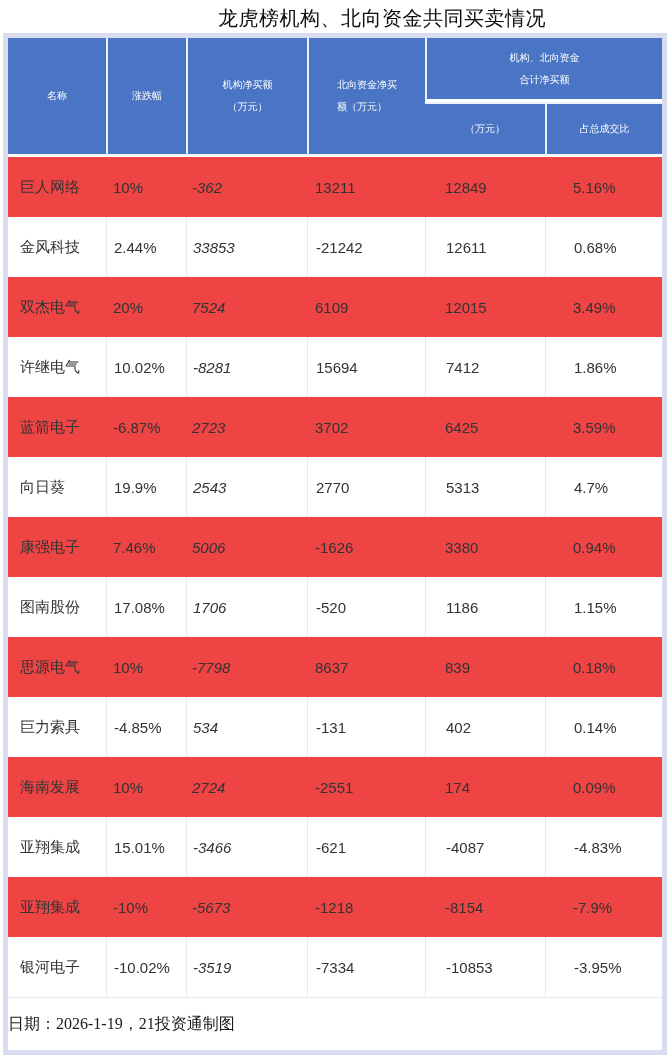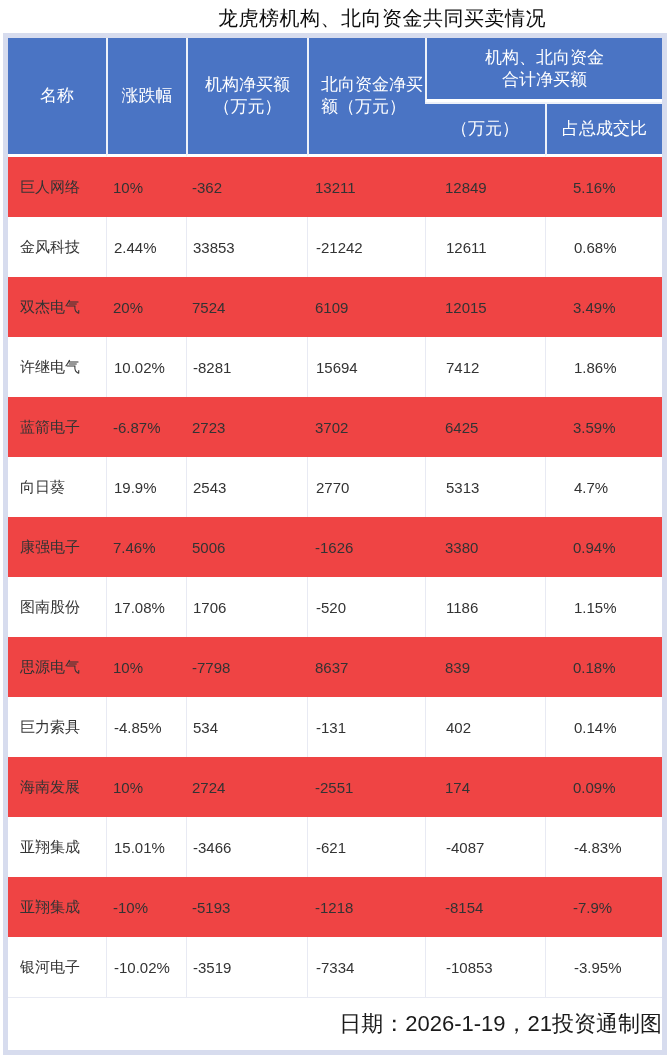--- a/index.html
+++ b/index.html
@@ -36,61 +36,62 @@
   col.c2 { width: 80px; }
   col.c3 { width: 121px; }
   col.c4 { width: 118px; }
   col.c5 { width: 120px; }
   col.c6 { width: 117px; }
 
   thead th {
     background: #4a74c4;
     color: #ffffff;
     font-weight: normal;
-    font-size: 17px;
+    font-size: 10px;
     line-height: 22px;
     text-align: center;
     vertical-align: middle;
     border-bottom: 3px solid #ffffff;
   }
   thead tr.h1 { height: 64px; }
   thead tr.h2 { height: 55px; }
   thead tr.h1 th + th { border-left: 2px solid rgba(255,255,255,0.9); }
   thead th.sub { border-top: 2px solid rgba(255,255,255,0.9); }
   thead th.sub + th.sub { border-left: 2px solid rgba(255,255,255,0.9); }
   thead th.north-hdr {
     text-align: left;
-    padding-left: 12px;
+    padding-left: 28px;
   }
 
   tbody td {
     height: 60px;
     font-size: 15px;
     color: #333333;
     vertical-align: middle;
     background: #ffffff;
     white-space: nowrap;
   }
   tbody tr.stripe td { background: #ef4444; }
   tbody tr.plain td + td { border-left: 1px solid #e8eaf3; }
   tbody td:nth-child(1) { padding-left: 12px; }
   tbody td:nth-child(2) { padding-left: 7px; }
-  tbody td:nth-child(3) { padding-left: 6px; }
+  tbody td:nth-child(3) { padding-left: 6px; font-style: italic; }
   tbody td:nth-child(4) { padding-left: 8px; margin-left: 16px; }
   tbody td:nth-child(5) { padding-left: 20px; }
   tbody td:nth-child(6) { padding-left: 28px; }
 
   tfoot td {
     height: 53px;
-    text-align: right;
+    text-align: left;
     vertical-align: middle;
-    font-size: 22px;
+    font-size: 16px;
     color: #1a1a1a;
     background: #ffffff;
     border-top: 1px solid #e8eaf3;
+    font-family: Liberation Serif, serif;
   }
 </style>
 </head>
 <body>
 
 <div class="title">龙虎榜机构、北向资金共同买卖情况</div>
 
 <div class="table-wrap">
   <table>
     <colgroup>
@@ -224,21 +225,21 @@
           <td>亚翔集成</td>
           <td>15.01%</td>
           <td>-3466</td>
           <td>-621</td>
           <td>-4087</td>
           <td>-4.83%</td>
         </tr>
         <tr class="stripe">
           <td>亚翔集成</td>
           <td>-10%</td>
-          <td>-5193</td>
+          <td>-5673</td>
           <td>-1218</td>
           <td>-8154</td>
           <td>-7.9%</td>
         </tr>
         <tr class="plain">
           <td>银河电子</td>
           <td>-10.02%</td>
           <td>-3519</td>
           <td>-7334</td>
           <td>-10853</td>

